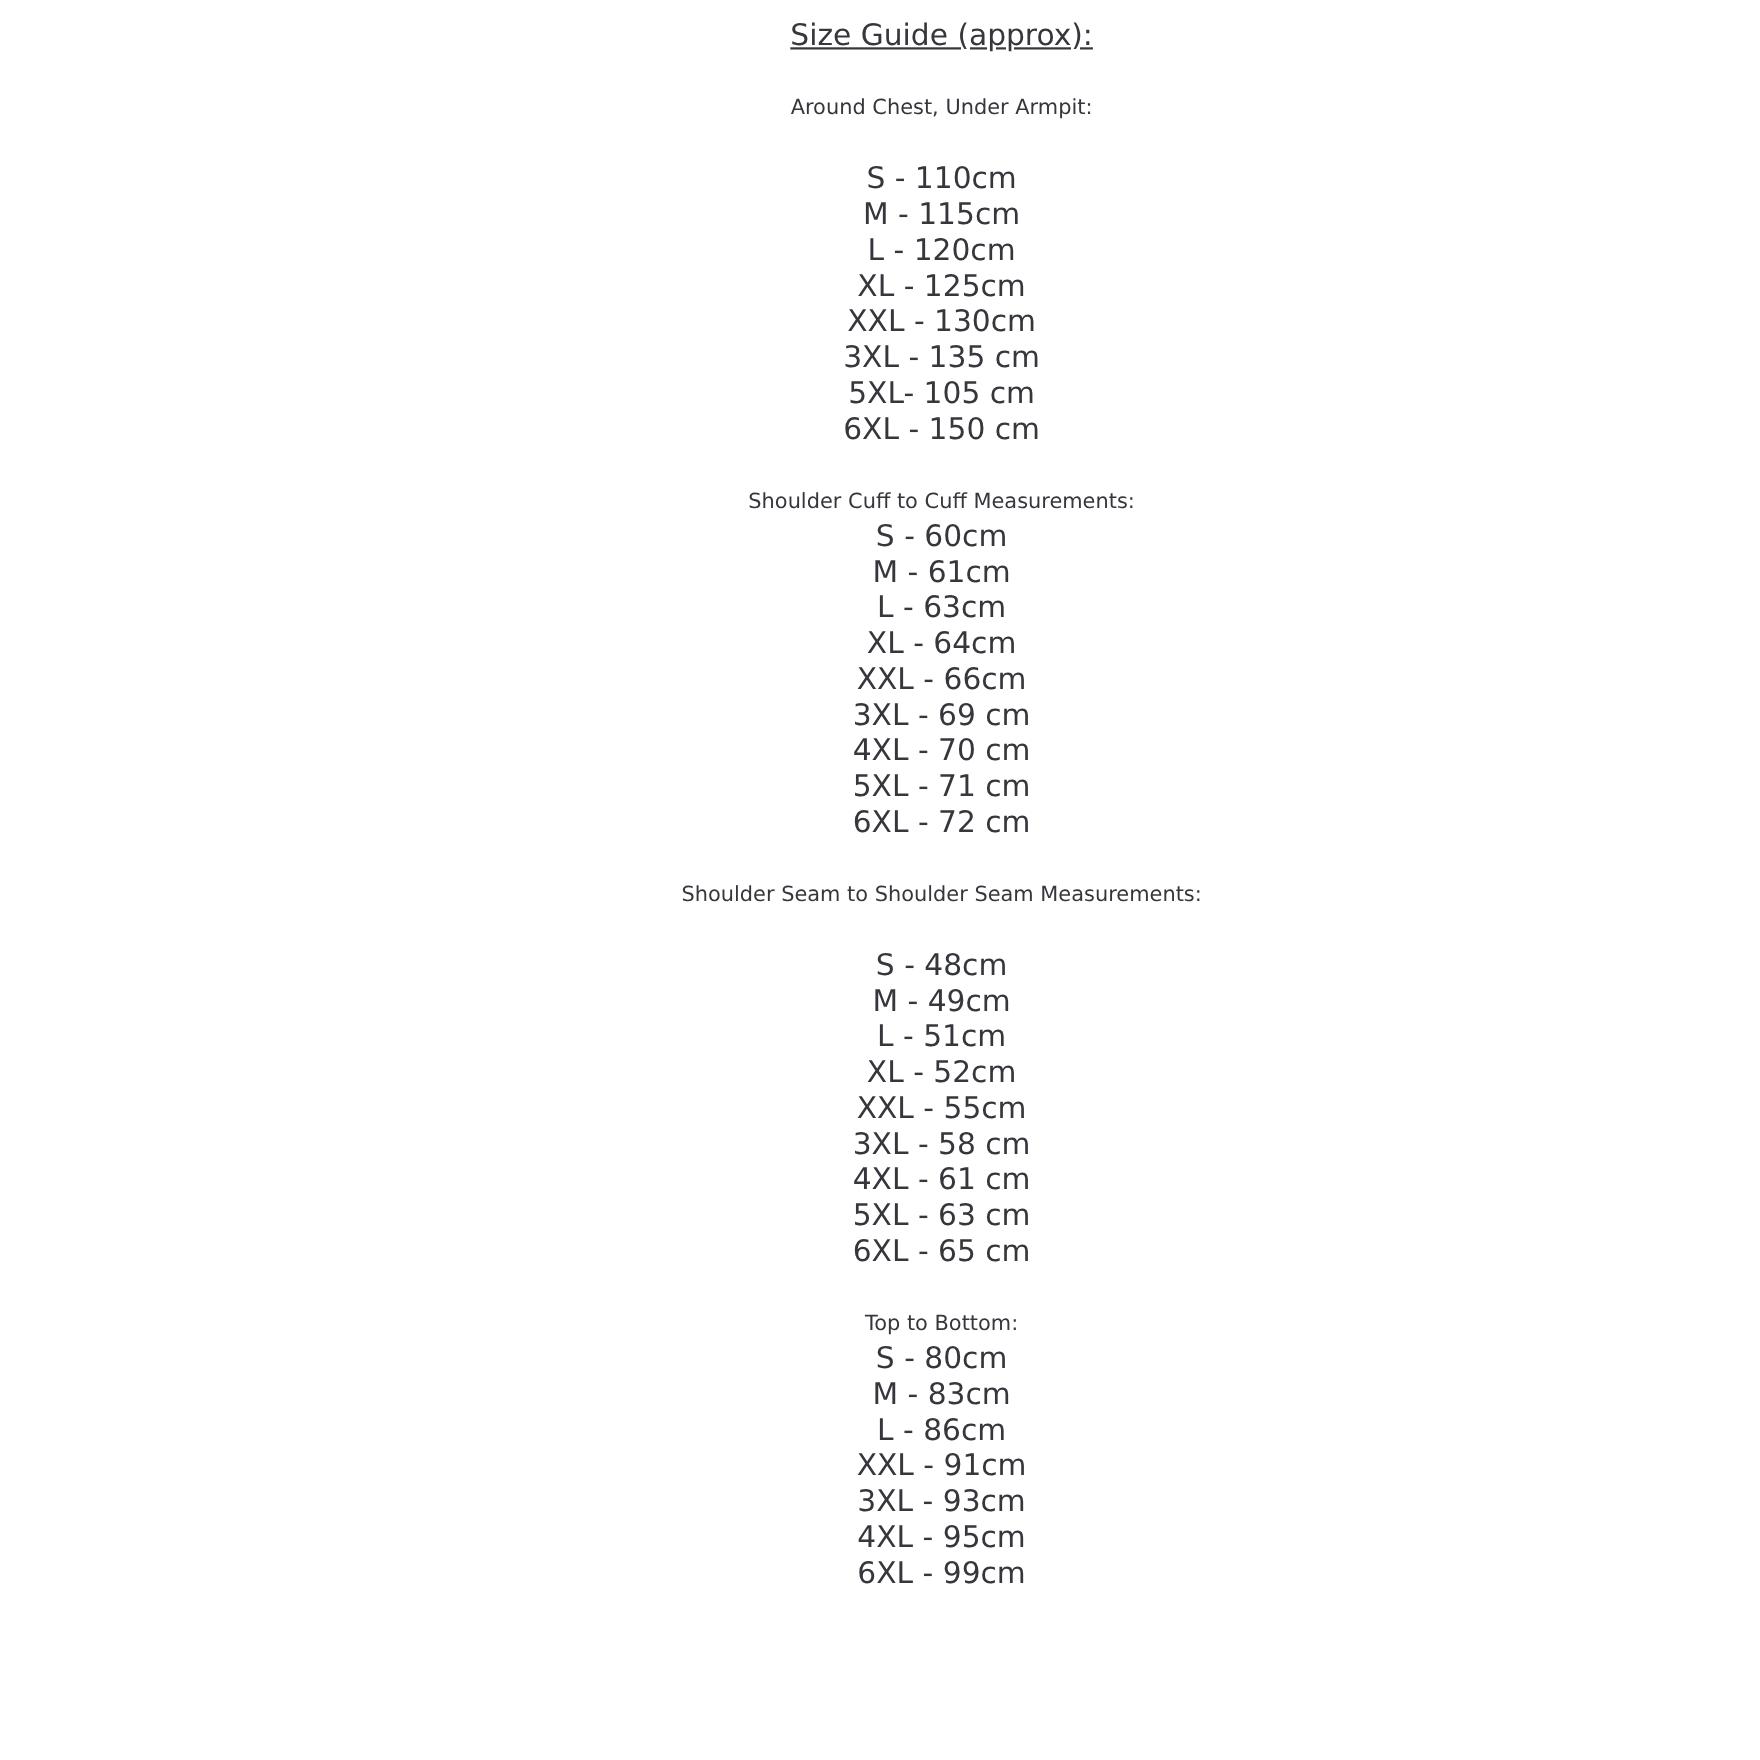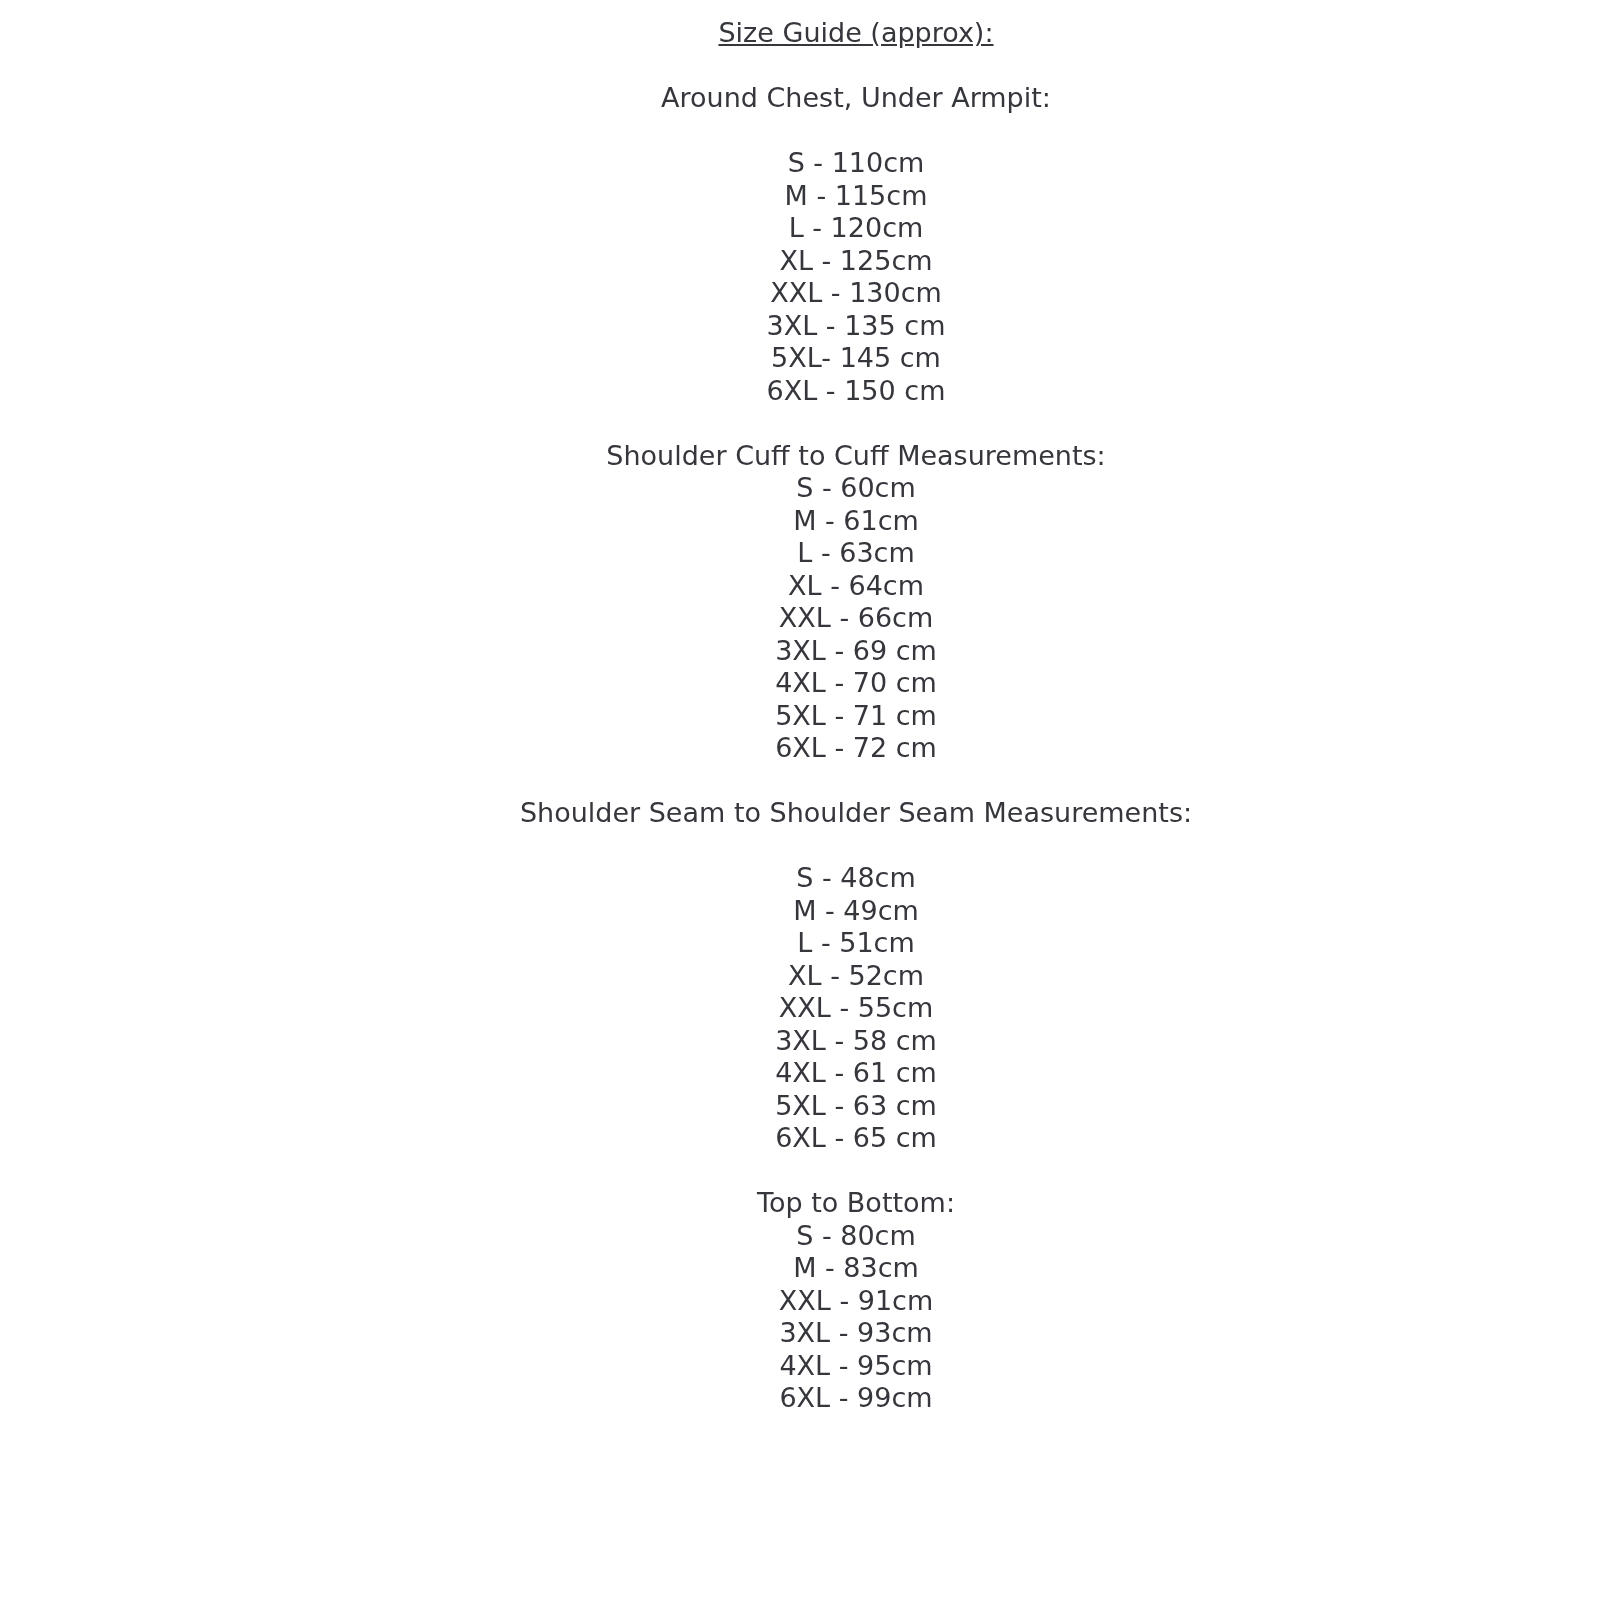--- a/index.html
+++ b/index.html
@@ -26,21 +26,21 @@
   }
   .title {
     margin: 0;
     font-size: 27px;
     font-weight: normal;
     text-decoration: underline;
     text-align: center;
   }
   .heading {
     margin: 32.5px 0 0 0;        
-    font-size: 27px;
+    font-size: 19px;
     font-weight: normal;
   }
   .heading.gap-after {
     margin-bottom: 32.5px;       
   }
   .row {
     margin: 0;
   }
 </style>
 </head>
@@ -51,21 +51,21 @@
   <h1 class="title">Size Guide (approx):</h1>
 
   <section>
     <h2 class="heading gap-after">Around Chest, Under Armpit:</h2>
     <p class="row">S - 110cm</p>
     <p class="row">M - 115cm</p>
     <p class="row">L - 120cm</p>
     <p class="row">XL - 125cm</p>
     <p class="row">XXL - 130cm</p>
     <p class="row">3XL - 135 cm</p>
-    <p class="row">5XL- 145 cm</p>
+    <p class="row">5XL- 105 cm</p>
     <p class="row">6XL - 150 cm</p>
   </section>
 
   <section>
     <h2 class="heading">Shoulder Cuff to Cuff Measurements:</h2>
     <p class="row">S - 60cm</p>
     <p class="row">M - 61cm</p>
     <p class="row">L - 63cm</p>
     <p class="row">XL - 64cm</p>
     <p class="row">XXL - 66cm</p>
@@ -85,19 +85,20 @@
     <p class="row">3XL - 58 cm</p>
     <p class="row">4XL - 61 cm</p>
     <p class="row">5XL - 63 cm</p>
     <p class="row">6XL - 65 cm</p>
   </section>
 
   <section>
     <h2 class="heading">Top to Bottom:</h2>
     <p class="row">S - 80cm</p>
     <p class="row">M - 83cm</p>
+    <p class="row">L - 86cm</p>
     <p class="row">XXL - 91cm</p>
     <p class="row">3XL - 93cm</p>
     <p class="row">4XL - 95cm</p>
     <p class="row">6XL - 99cm</p>
   </section>
 
 </main>
 
 </body></html>

